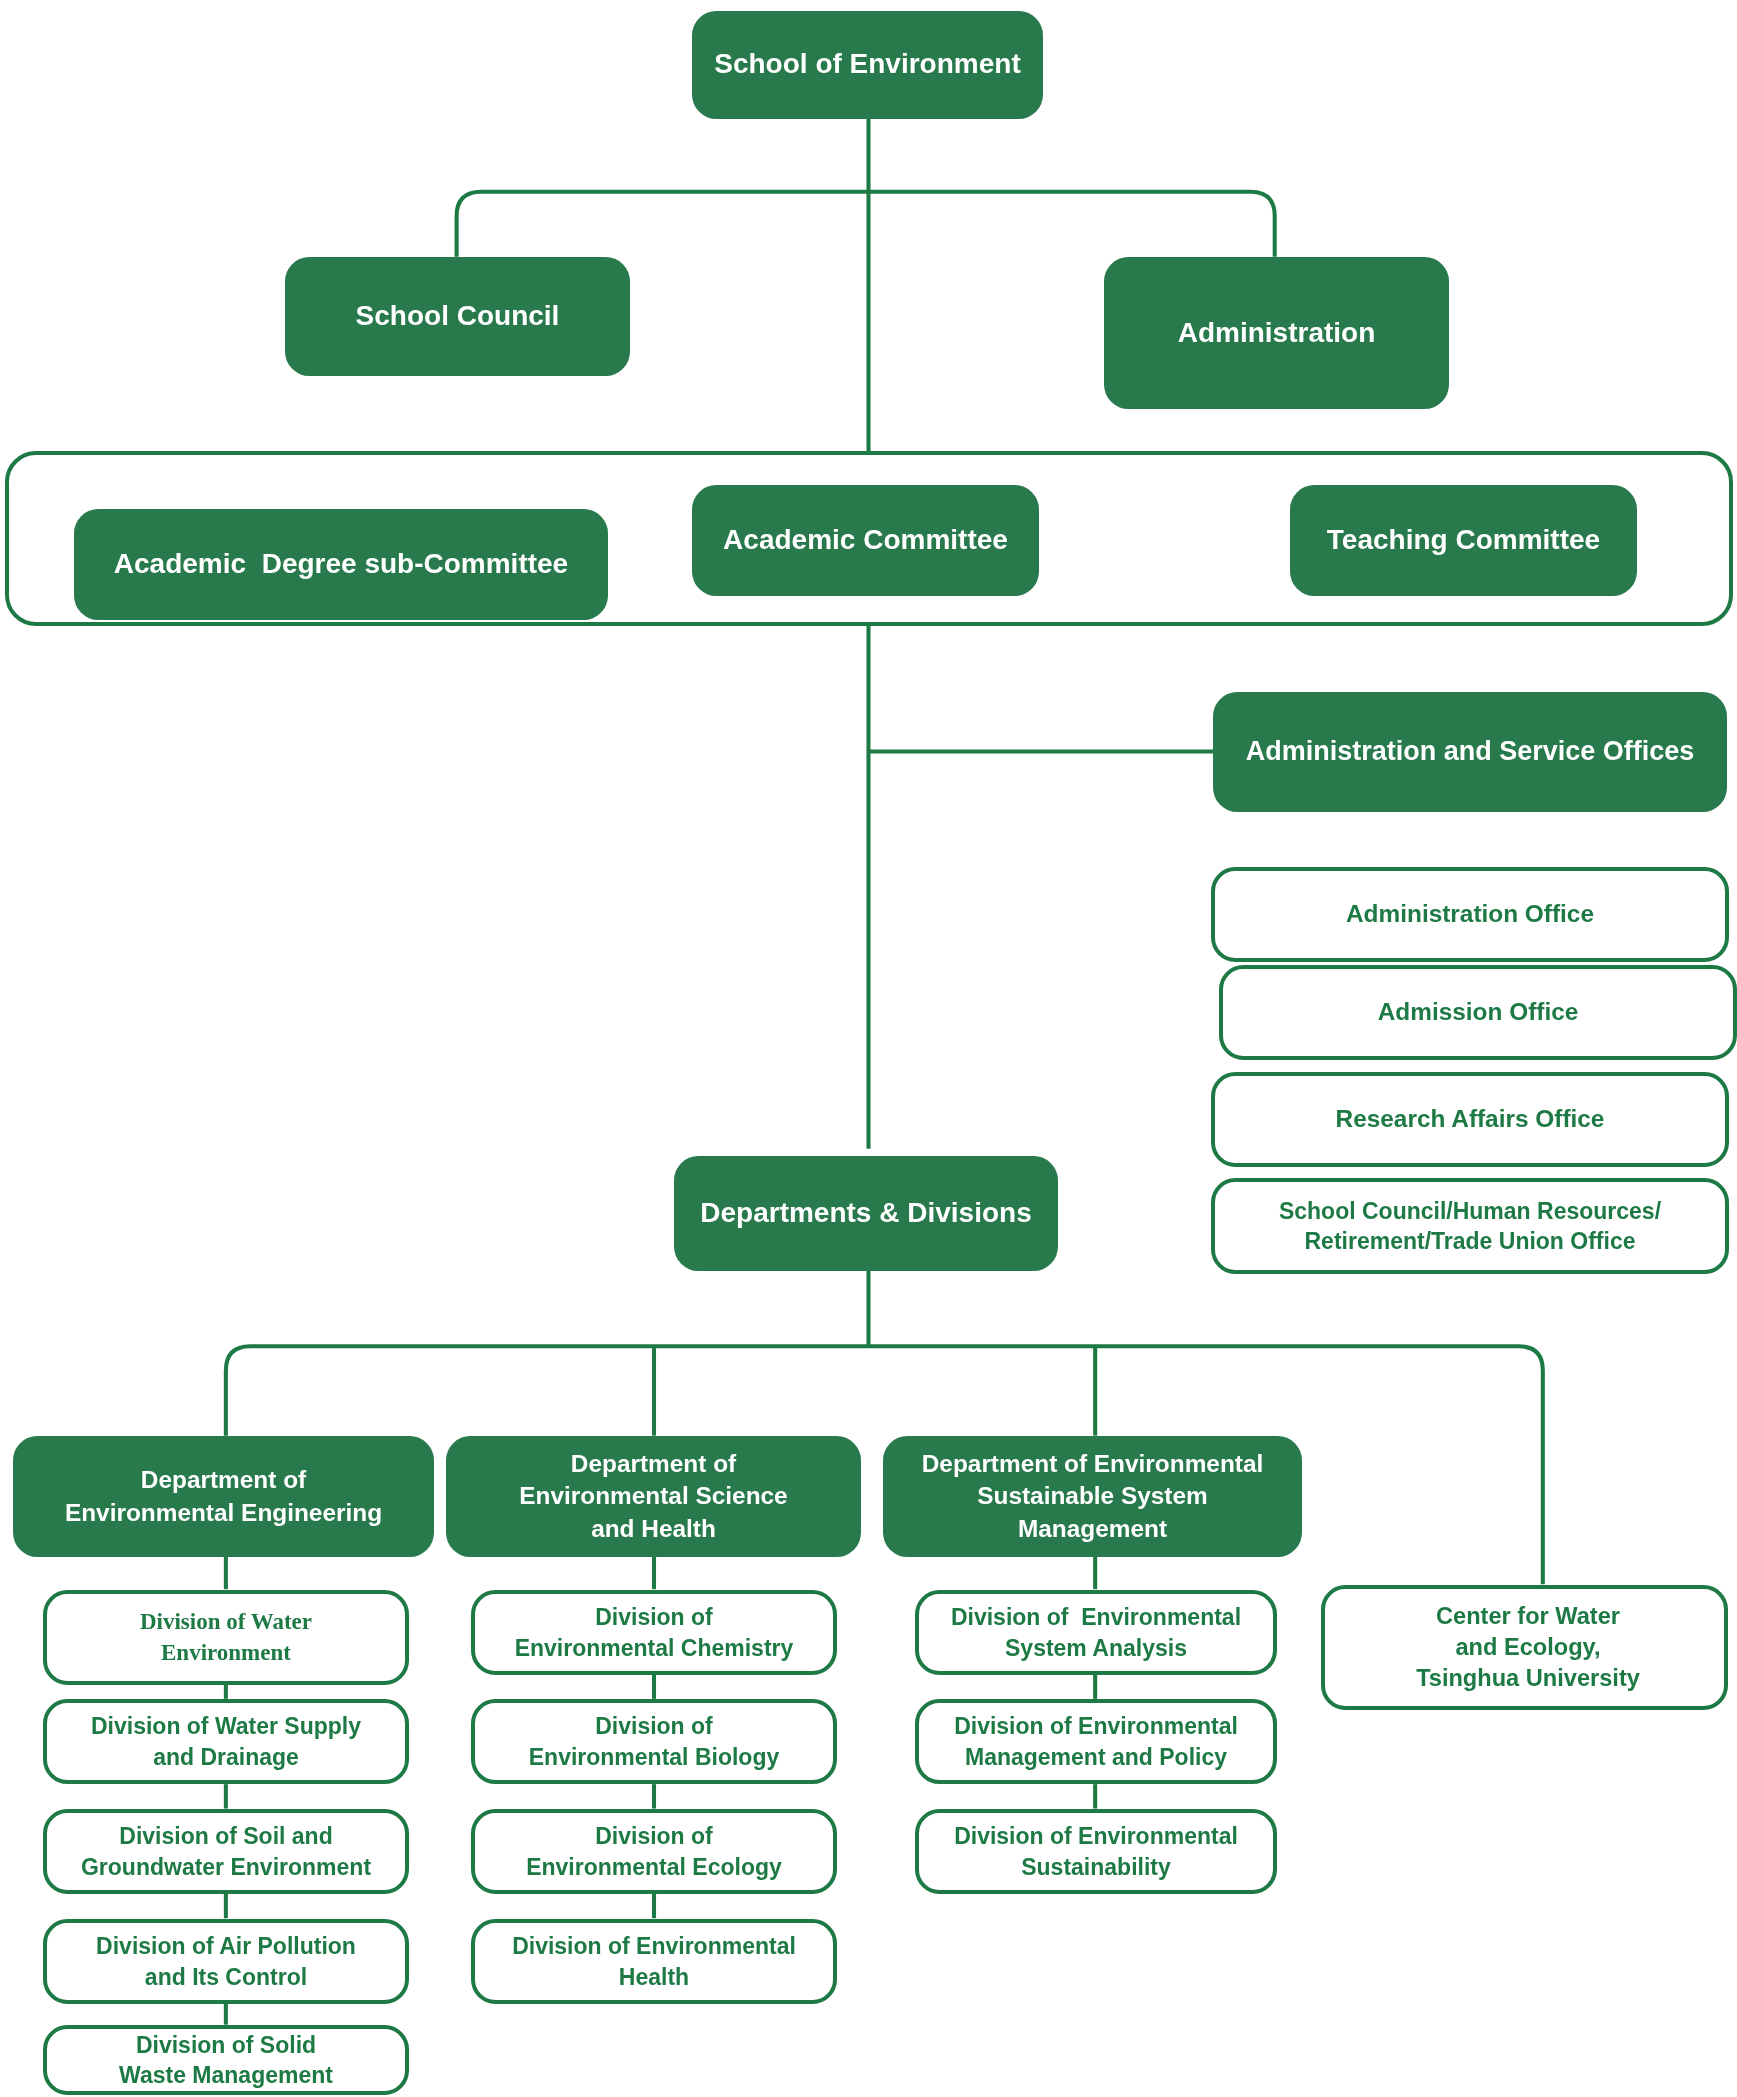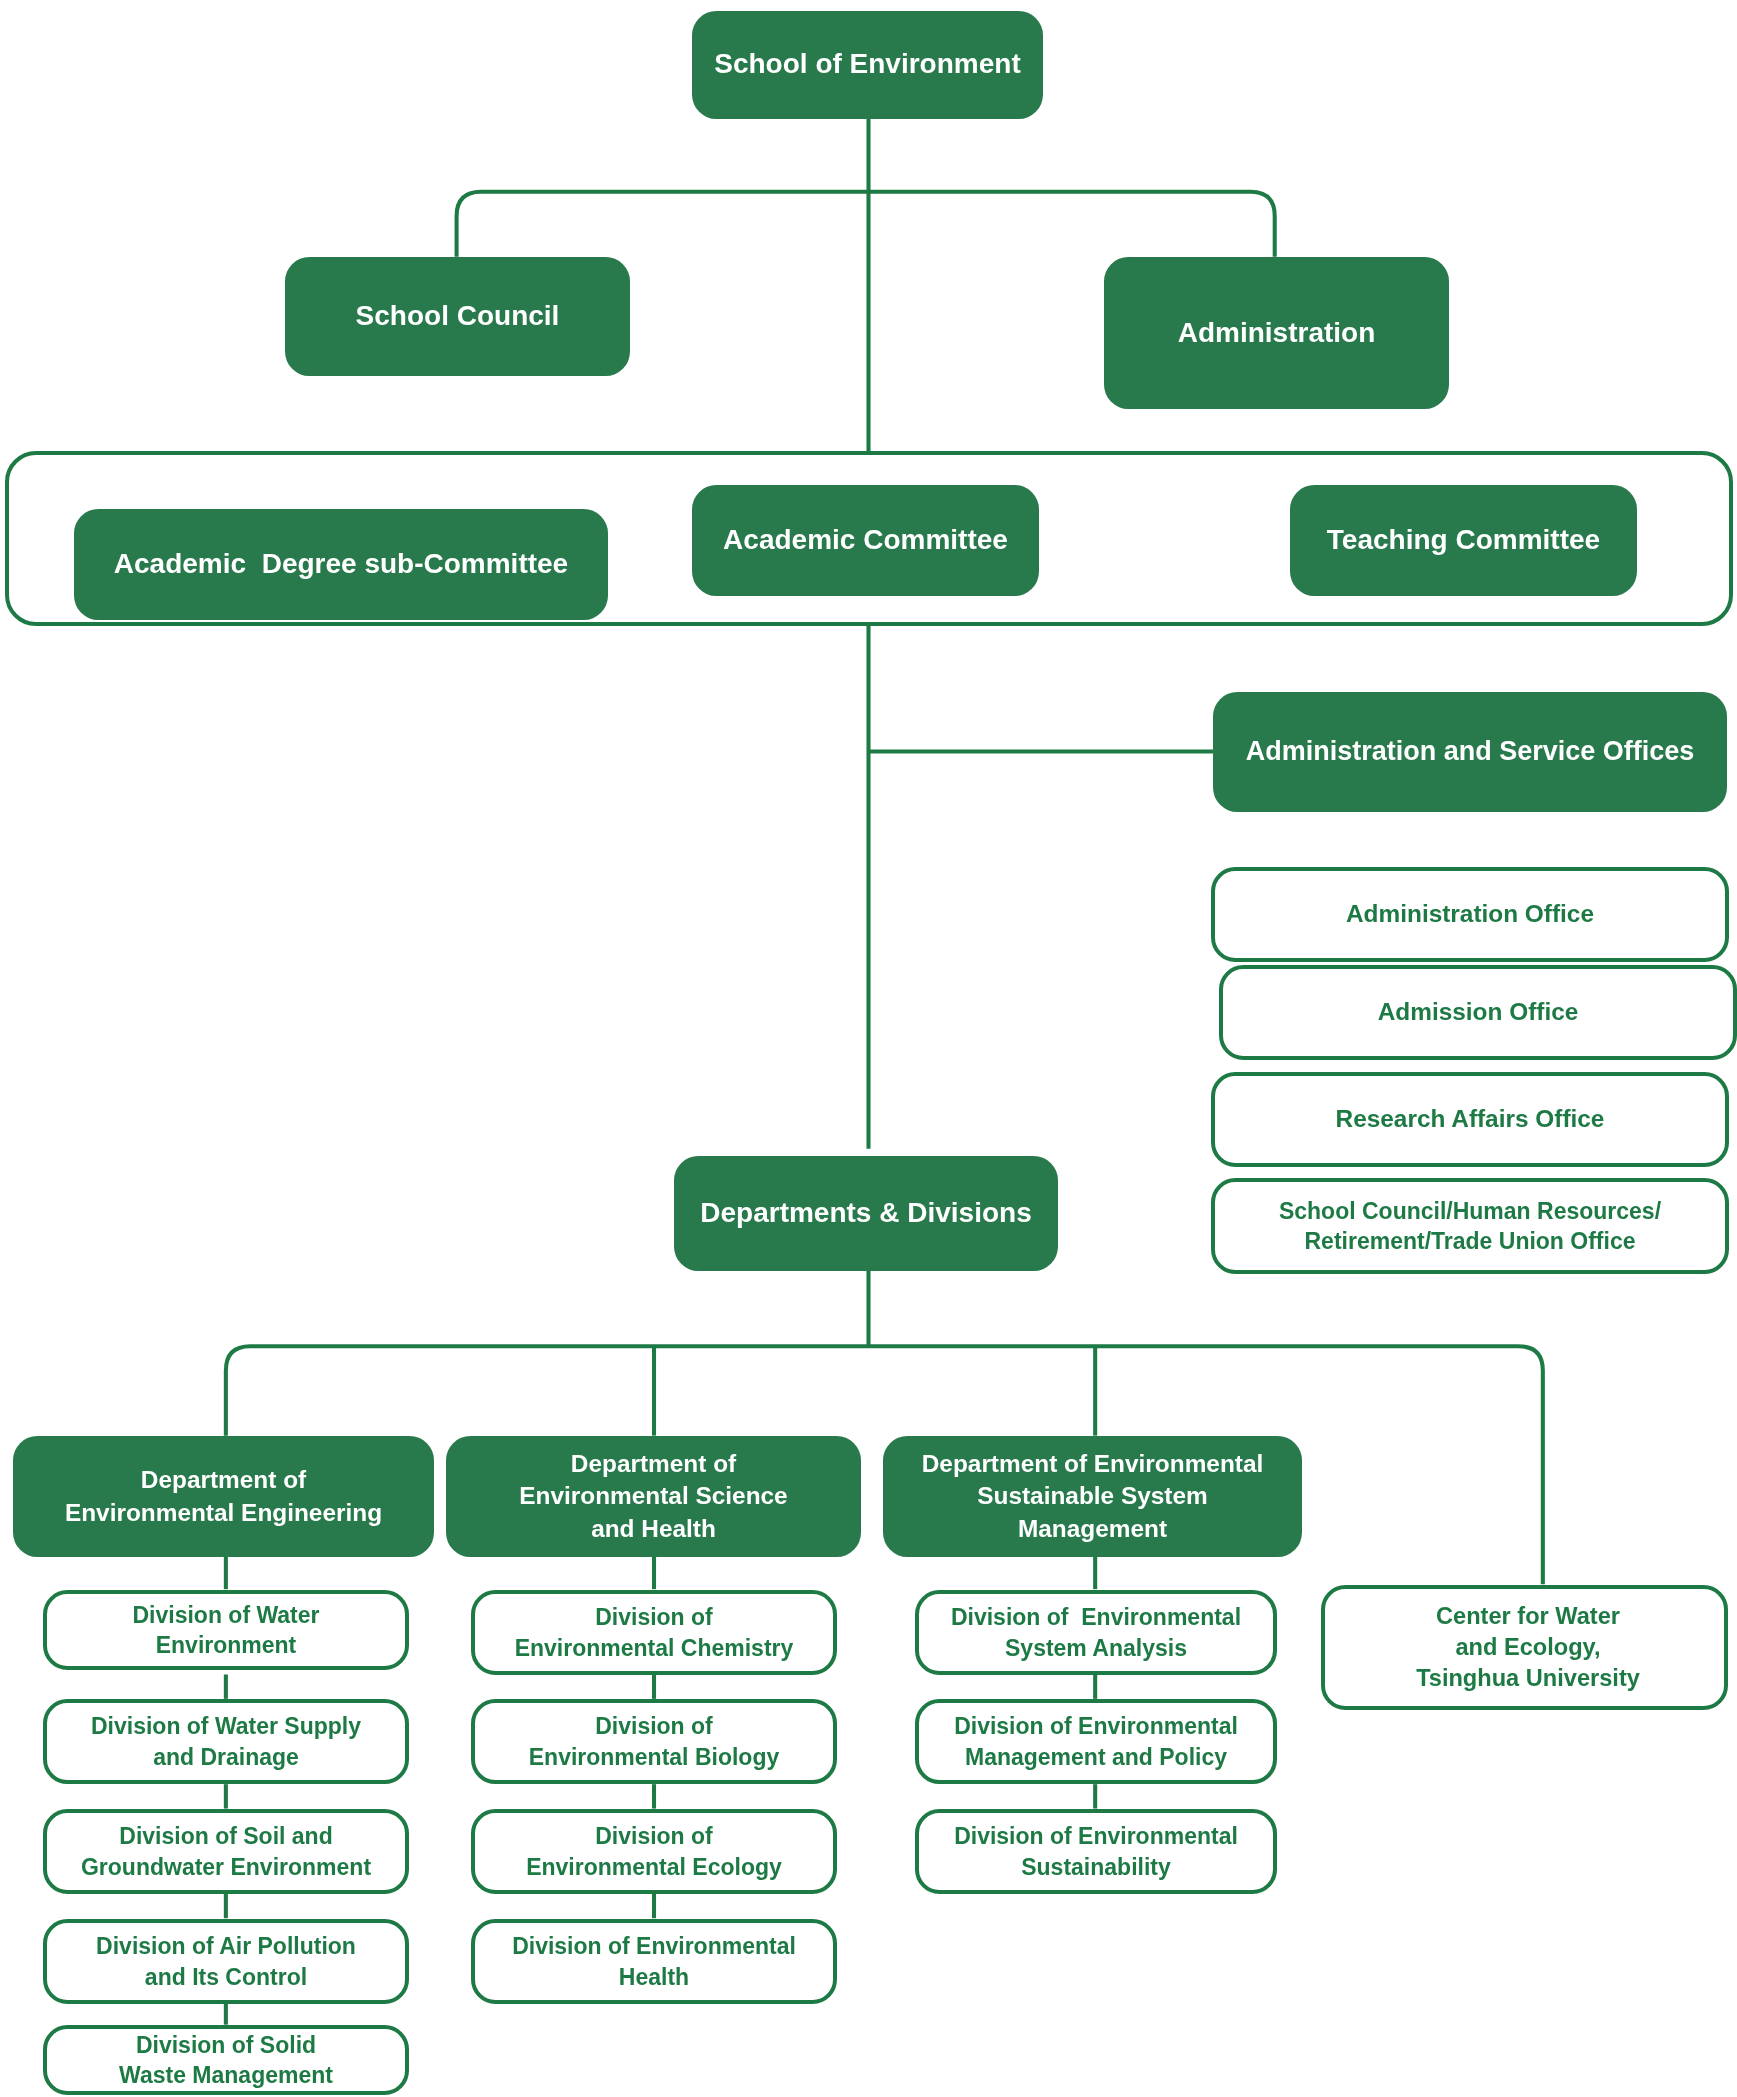--- a/index.html
+++ b/index.html
@@ -126,21 +126,21 @@
 Sustainable System
 Management</span>
   </div>
 
   <div class="box outlined fs29" style="left:1321px;top:1585px;width:407px;height:125px;padding-left:7px;">
     <span>Center for Water
 and Ecology,
 Tsinghua University</span>
   </div>
 
-  <div class="box outlined fs28" style="left:43px;top:1590px;width:366px;height:80px;">
+  <div class="box outlined fs28" style="left:43px;top:1590px;width:366px;height:95px;font-family:Liberation Serif, serif;">
     <span>Division of Water
 Environment</span>
   </div>
   <div class="box outlined fs28" style="left:43px;top:1699px;width:366px;height:85px;">
     <span>Division of Water Supply
 and Drainage</span>
   </div>
   <div class="box outlined fs28" style="left:43px;top:1809px;width:366px;height:85px;">
     <span>Division of Soil and
 Groundwater Environment</span>

